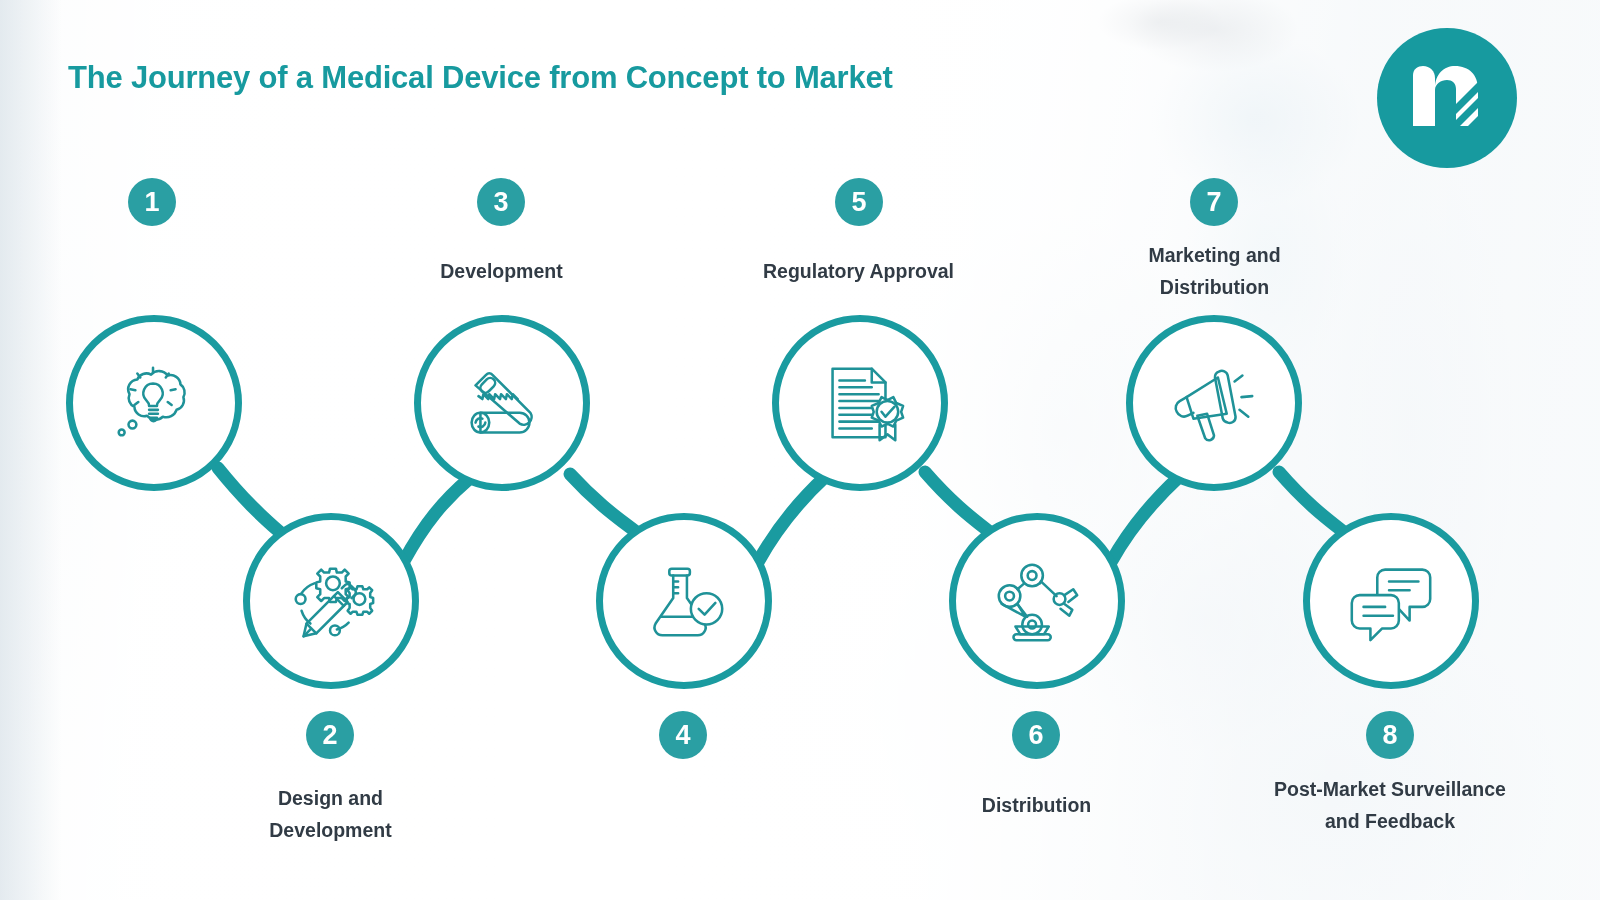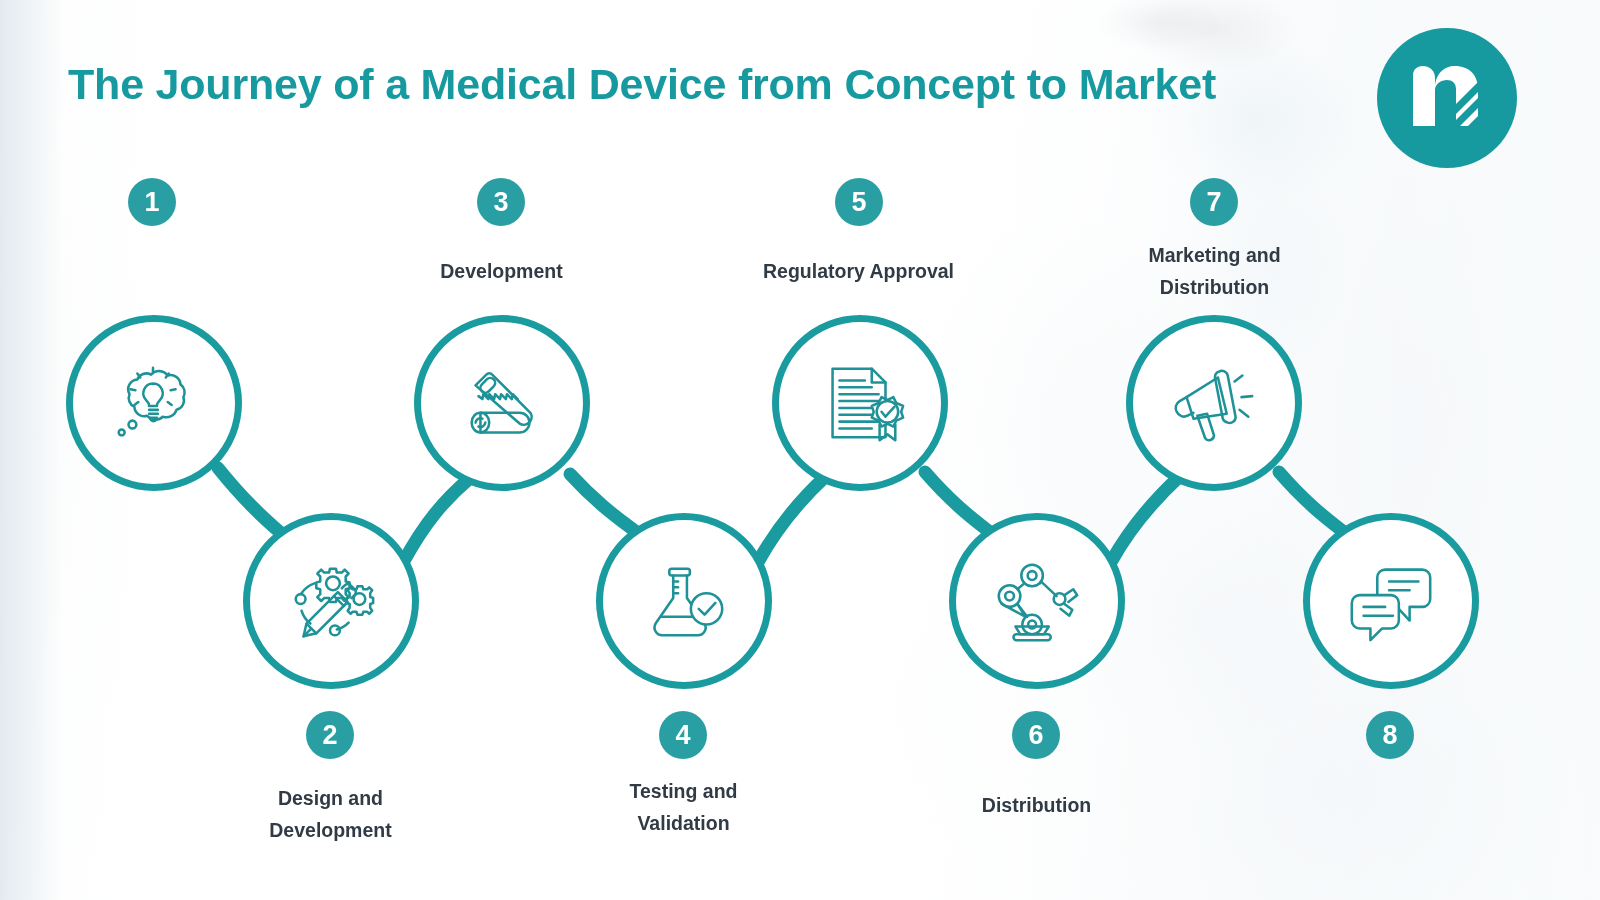--- a/index.html
+++ b/index.html
@@ -46,21 +46,21 @@
         rgba(255,255,255,.70) 80%,
         rgba(255,255,255,.62) 100%);
   }
   #bg-edge-l { position:absolute; left:0; top:0; width:62px; height:900px;
     background: linear-gradient(90deg, rgba(214,224,231,.65), rgba(255,255,255,0)); }
 
   
   #title {
     position: absolute;
     left: 68px; top: 60px;
-    font-size: 43px;
+    font-size: 31px;
     font-weight: bold;
     color: #179a9f;
     letter-spacing: -0.2px;
     white-space: nowrap;
   }
 
   
   #logo {
     position: absolute;
     left: 1377px; top: 28px;
@@ -207,22 +207,20 @@
       <path d="M39 24 l0 23 L21 73 a8 8 0 0 0 7 12 l36 0 a8 8 0 0 0 7 -12 L53 47 l0 -23"></path>
       <path d="M39 30 l5 0 M39 36 l5 0 M39 42 l5 0"></path>
       <path d="M27 66 l38 0"></path>
       <circle cx="73" cy="58" r="16" fill="#ffffff"></circle>
       <path d="M65 58 l6 6 l11 -12"></path>
     </svg>
   </div>
   <div class="badge" style="left:659px; top:711px;">
     <span>4</span>
   </div>
-  <div class="label" style="left:561px; top:776px; width:245px;">Testing and
-Validation</div>
 
   <div class="badge" style="left:835px; top:178px;">
     <span>5</span>
   </div>
   <div class="label" style="left:736px; top:256px; width:245px;">Regulatory Approval</div>
   <div class="node" style="left:772px; top:315px;">
     <svg viewBox="0 0 100 100" fill="none" stroke="#1f9298" stroke-width="2.6" stroke-linecap="round" stroke-linejoin="round">
       <path d="M22 15 l40 0 l14 14 l0 56 l-54 0 Z"></path>
       <path d="M62 15 l0 14 l14 0"></path>
       <path d="M29 27 l26 0 M29 34 l33 0 M29 41 l40 0 M29 48 l40 0 M29 55 l40 0 M29 62 l40 0 M29 69 l40 0 M29 76 l33 0"></path>
@@ -277,14 +275,16 @@
     <svg viewBox="0 0 100 100" fill="none" stroke="#1f9298" stroke-width="2.6" stroke-linecap="round" stroke-linejoin="round">
       <path d="M44 18 l38 0 a8 8 0 0 1 8 8 l0 22 a8 8 0 0 1 -8 8 l-13 0 l0 14 l-13 -14 l-12 0 a8 8 0 0 1 -8 -8 l0 -22 a8 8 0 0 1 8 -8 Z"></path>
       <path d="M48 30 l30 0 M48 39 l21 0"></path>
       <path d="M18 44 l32 0 a8 8 0 0 1 8 8 l0 18 a8 8 0 0 1 -8 8 l-9 0 l-12 12 l0 -12 l-11 0 a8 8 0 0 1 -8 -8 l0 -18 a8 8 0 0 1 8 -8 Z" fill="#ffffff"></path>
       <path d="M22 56 l22 0 M22 65 l30 0"></path>
     </svg>
   </div>
   <div class="badge" style="left:1366px; top:711px;">
     <span>8</span>
   </div>
+  <div class="label" style="left:1245px; top:774px; width:290px;">Post-Market Surveillance
+and Feedback</div>
 
 </div>
 
 </body></html>

